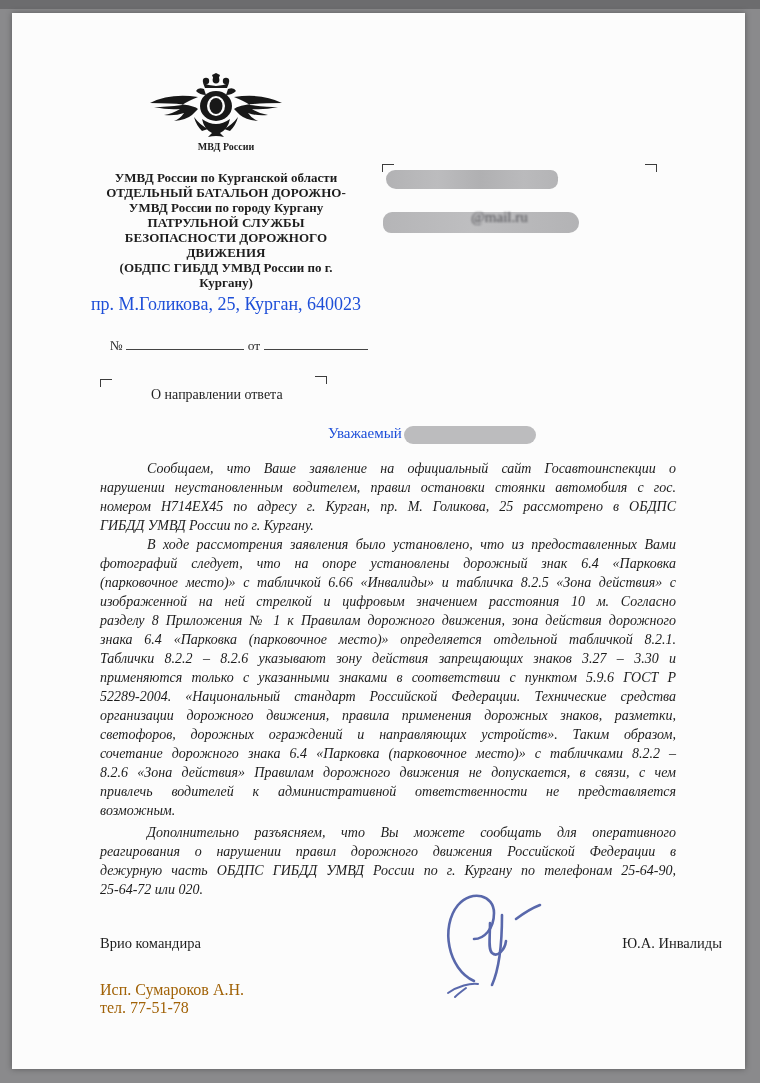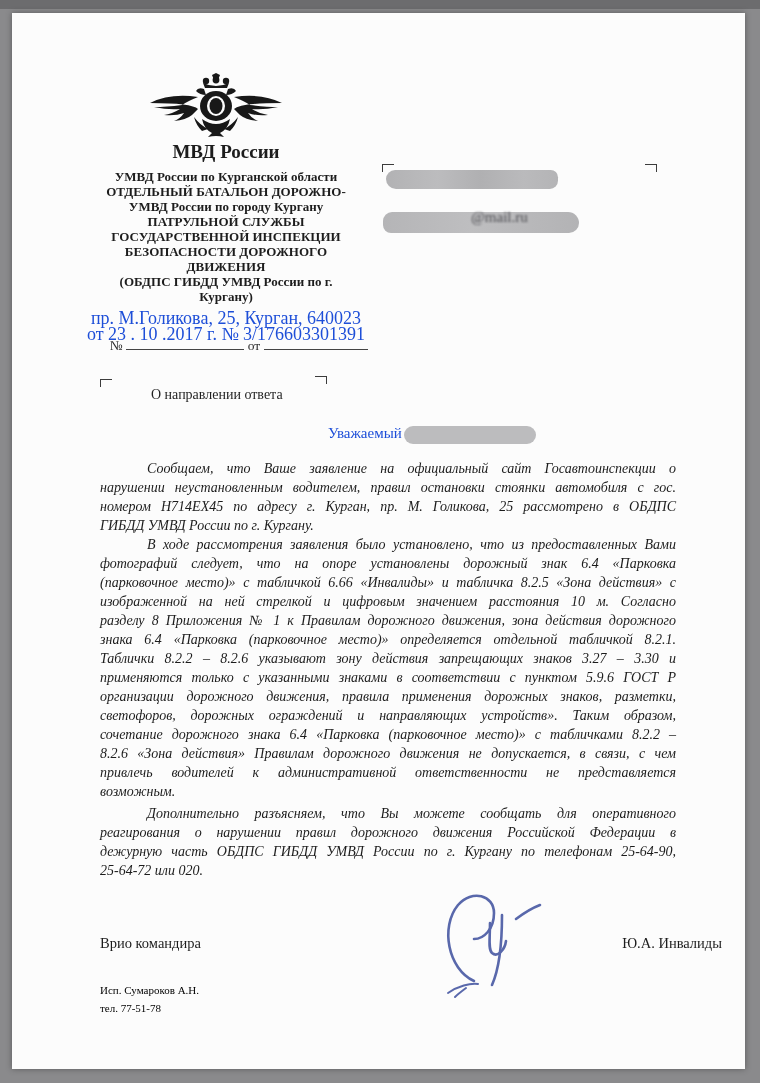--- a/index.html
+++ b/index.html
@@ -5,21 +5,21 @@
   html,body{margin:0;padding:0;}
   body{background:#848486;font-family:"Liberation Serif","DejaVu Serif",serif;}
   #stage{position:relative;width:760px;height:1083px;background:#8a8a8c;overflow:hidden;}
   #top-strip{position:absolute;left:0;top:0;width:760px;height:9px;background:#6c6c6e;}
   #paper{position:absolute;left:12px;top:13px;width:733px;height:1056px;background:#fcfcfc;
          box-shadow:0 0 6px rgba(0,0,0,.35);}
   
   .abs{position:absolute;}
   #emblem{left:136px;top:60px;width:136px;height:68px;}
   #letterhead{left:66px;top:128px;width:296px;text-align:center;color:#1d1d1d;}
-  #lh-title{font-weight:bold;font-size:19px;margin-bottom:6px;}
+  #lh-title{font-weight:bold;font-size:10px;margin-bottom:18px;}
   #org-lines div{font-weight:bold;font-size:13px;line-height:15px;}
   #lh-address{margin-top:6px;font-size:18px;line-height:16px;color:#1d4ed8;}
   #reg-line{left:98px;top:324px;width:300px;font-size:13.5px;color:#2a2a2a;}
   .blank{display:inline-block;border-bottom:1px solid #444;height:12px;vertical-align:baseline;}
   .bracket{width:11px;height:7px;border-top:1.6px solid #3c3c3c;}
   .bracket.l{border-left:1.6px solid #3c3c3c;}
   .bracket.r{border-right:1.6px solid #3c3c3c;}
   .redact{background:#b7b7b9;border-radius:9px;}
   #redact-name{left:374px;top:157px;width:172px;height:19px;border-radius:10px 8px 9px 11px;
     background:linear-gradient(90deg,#b2b2b4 0%,#bcbcbe 30%,#b0b0b2 55%,#bababc 80%,#b4b4b6 100%);}
@@ -33,21 +33,21 @@
     vertical-align:middle;margin-left:2px;}
   #body-text{left:88px;top:446px;width:576px;color:#1c1c1c;font-size:14px;font-style:italic;}
   .para div{text-align:justify;text-align-last:justify;line-height:19px;white-space:normal;}
   .para div.first{text-indent:47px;}
   .para div.last{text-align-last:left;}
   #para3{margin-top:3px;}
   #sig-row{left:88px;top:922px;width:576px;font-size:14.5px;color:#1c1c1c;}
   #sig-position{position:absolute;left:0;top:0;}
   #sig-name{position:absolute;right:-46px;top:0;}
   #signature-svg{left:420px;top:876px;width:130px;height:112px;}
-  #executor{left:88px;top:968px;font-size:11px;line-height:18px;color:#000000;}
+  #executor{left:88px;top:968px;font-size:16px;line-height:18px;color:#a16207;}
 </style>
 </head>
 <body>
 
 <div id="stage">
   <div id="top-strip"></div>
 
   <div id="paper">
 
     <svg id="emblem" class="abs" viewBox="0 0 136 68">
@@ -76,29 +76,27 @@
       <ellipse cx="68" cy="33" rx="6.5" ry="8" fill="#181818"></ellipse>
     </svg>
 
     <div id="letterhead" class="abs">
       <div id="lh-title">МВД России</div>
       <div id="org-lines">
           <div class="first ">УМВД России по Курганской области</div>
           <div class="">ОТДЕЛЬНЫЙ БАТАЛЬОН ДОРОЖНО-</div>
           <div class="">УМВД России по городу Кургану</div>
           <div class="">ПАТРУЛЬНОЙ СЛУЖБЫ</div>
-          <div class="">ГОСУДАРСТВЕННОЙ ИНСПЕКЦИИ</div>
           <div class="">БЕЗОПАСНОСТИ ДОРОЖНОГО</div>
           <div class="">ДВИЖЕНИЯ</div>
           <div class="">(ОБДПС ГИБДД УМВД России по г.</div>
           <div class="last">Кургану)</div>
         </div>
       <div id="lh-address">
         <div>пр. М.Голикова, 25, Курган, 640023</div>
-        <div>от 23 . 10 .2017 г. № 3/176603301391</div>
       </div>
     </div>
 
     <div id="reg-line" class="abs">
       <span>№</span>
       <span class="blank" style="width:118px"></span>
       <span>от</span>
       <span class="blank" style="width:104px"></span>
     </div>
 
@@ -126,20 +124,21 @@
         </div>
       <div class="para" id="para2">
           <div class="first ">В ходе рассмотрения заявления было установлено, что из предоставленных Вами</div>
           <div class="">фотографий следует, что на опоре установлены дорожный знак 6.4 «Парковка</div>
           <div class="">(парковочное место)» с табличкой 6.66 «Инвалиды» и табличка 8.2.5 «Зона действия» с</div>
           <div class="">изображенной на ней стрелкой и цифровым значением расстояния 10 м. Согласно</div>
           <div class="">разделу 8 Приложения № 1 к Правилам дорожного движения, зона действия дорожного</div>
           <div class="">знака 6.4 «Парковка (парковочное место)» определяется отдельной табличкой 8.2.1.</div>
           <div class="">Таблички 8.2.2 – 8.2.6 указывают зону действия запрещающих знаков 3.27 – 3.30 и</div>
           <div class="">применяются только с указанными знаками в соответствии с пунктом 5.9.6 ГОСТ Р</div>
+          <div class="">52289-2004. «Национальный стандарт Российской Федерации. Технические средства</div>
           <div class="">организации дорожного движения, правила применения дорожных знаков, разметки,</div>
           <div class="">светофоров, дорожных ограждений и направляющих устройств». Таким образом,</div>
           <div class="">сочетание дорожного знака 6.4 «Парковка (парковочное место)» с табличками 8.2.2 –</div>
           <div class="">8.2.6 «Зона действия» Правилам дорожного движения не допускается, в связи, с чем</div>
           <div class="">привлечь водителей к административной ответственности не представляется</div>
           <div class="last">возможным.</div>
         </div>
       <div class="para" id="para3">
           <div class="first ">Дополнительно разъясняем, что Вы можете сообщать для оперативного</div>
           <div class="">реагирования о нарушении правил дорожного движения Российской Федерации в</div>

